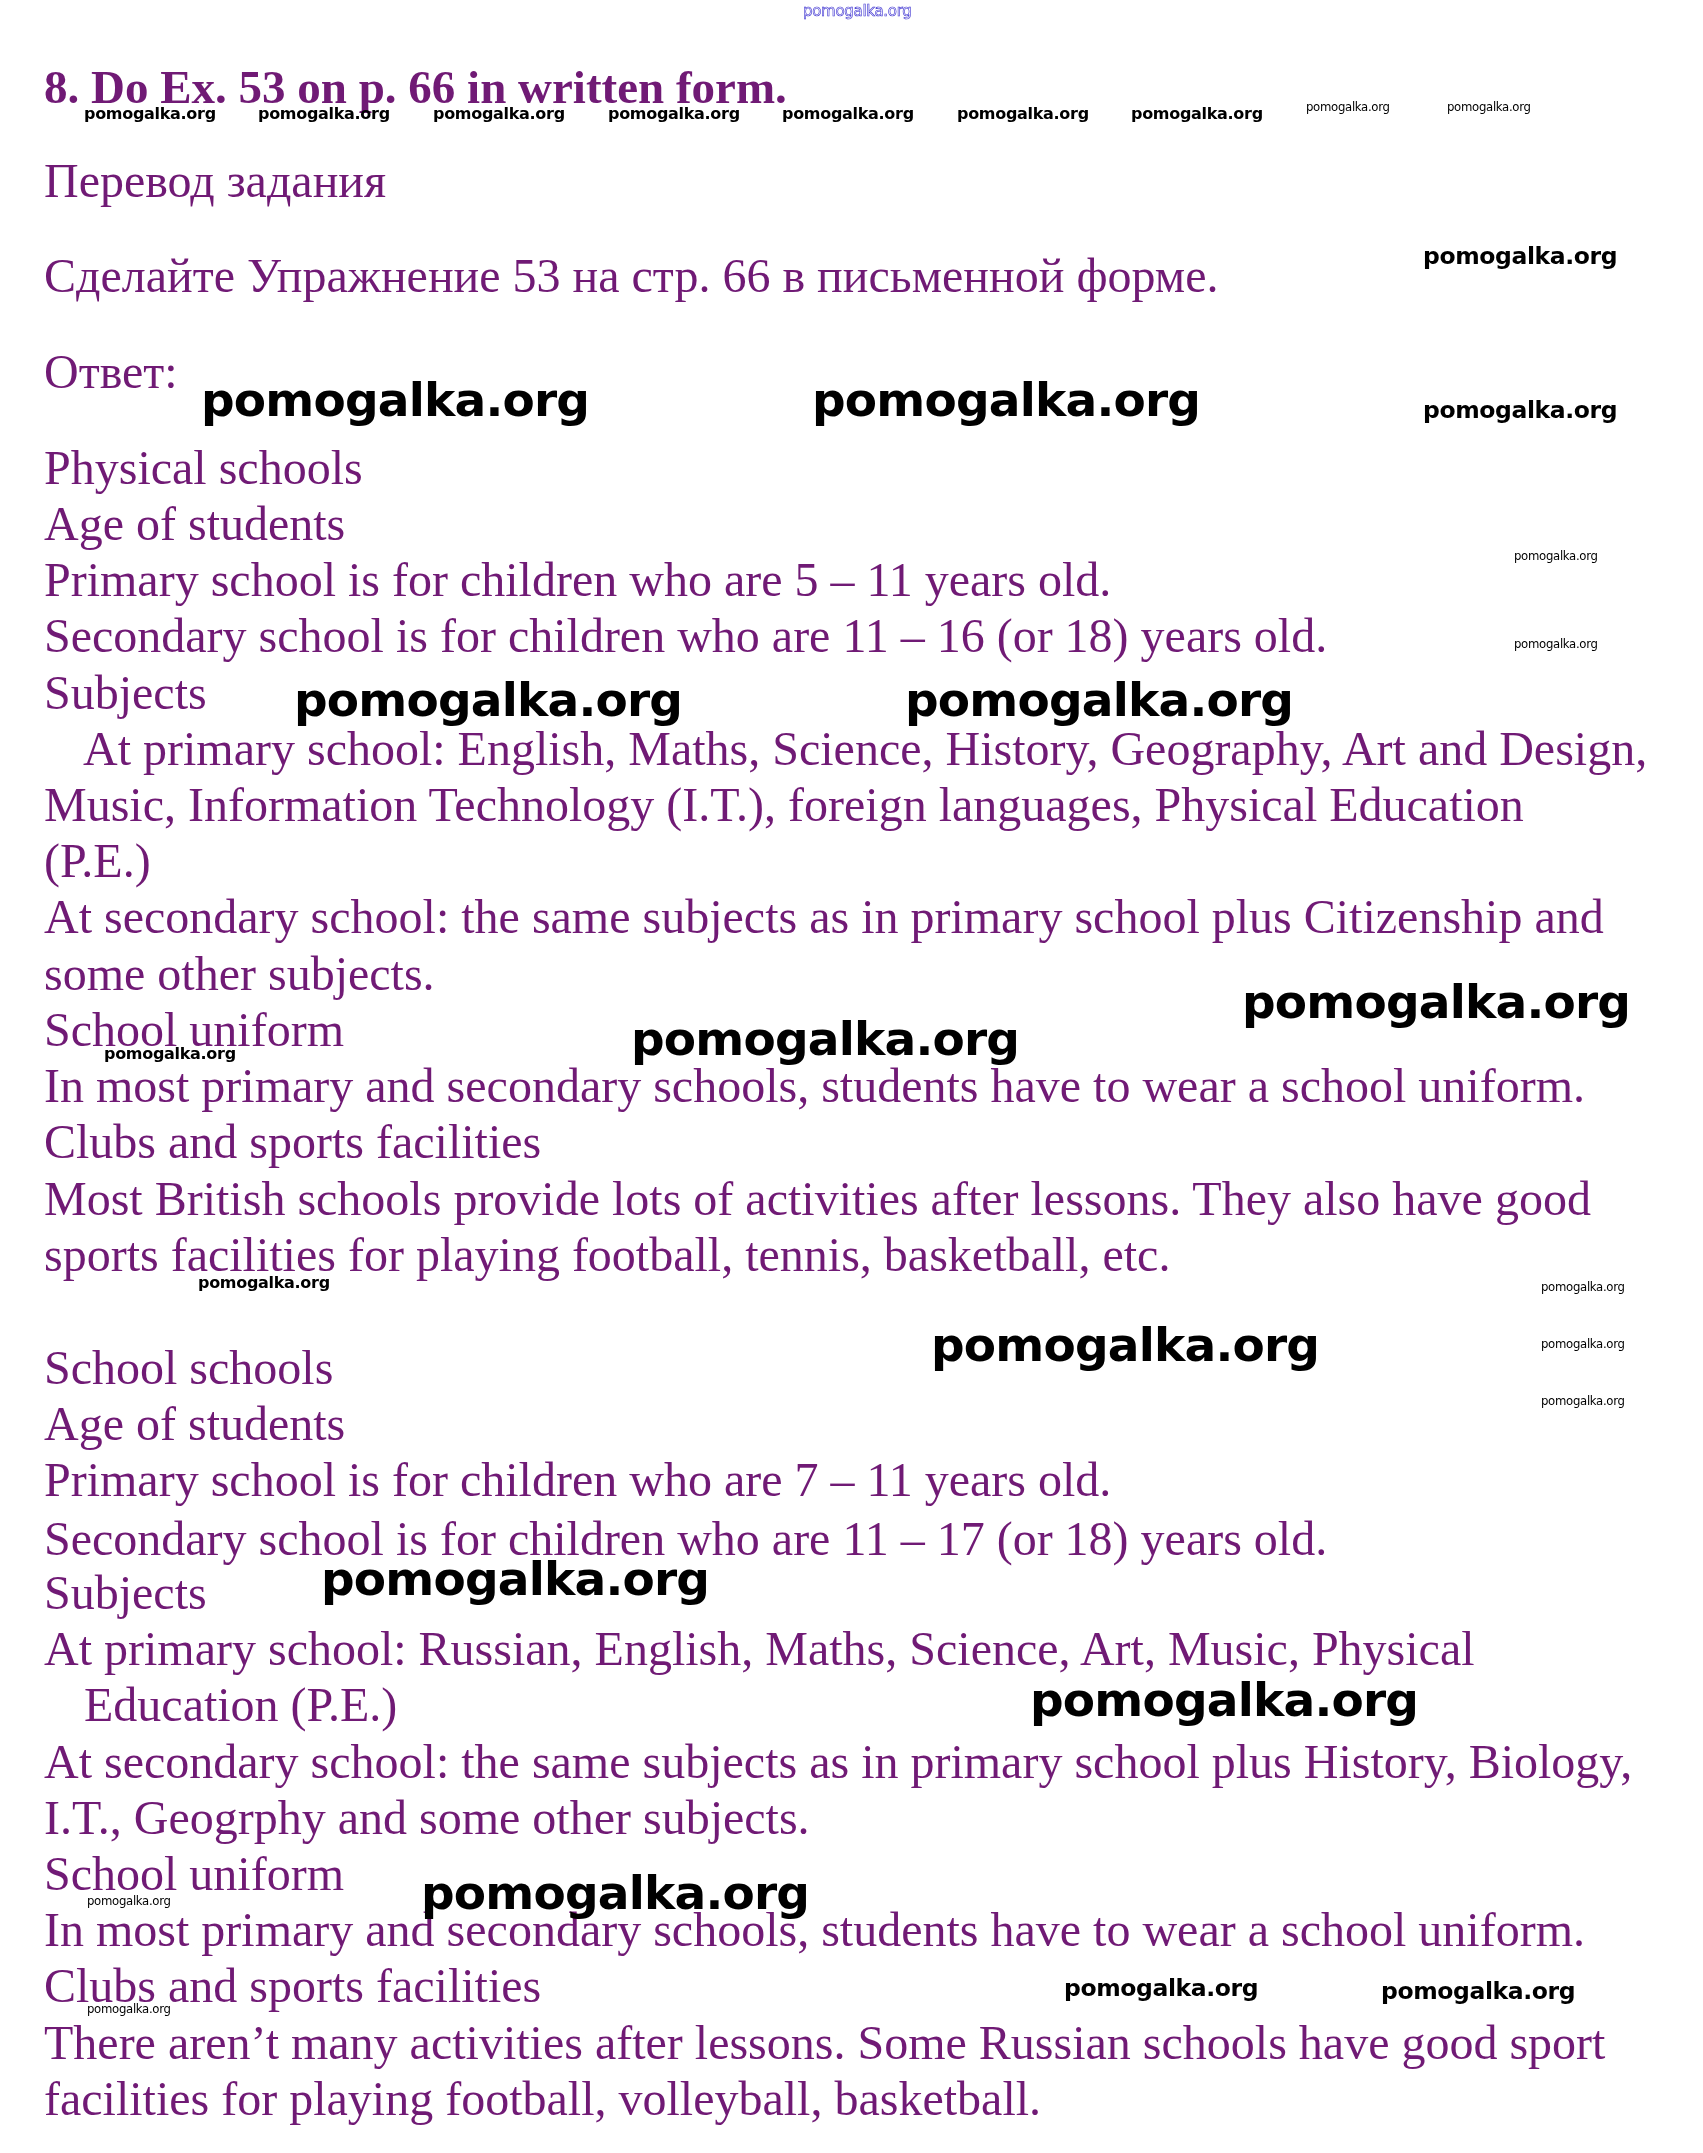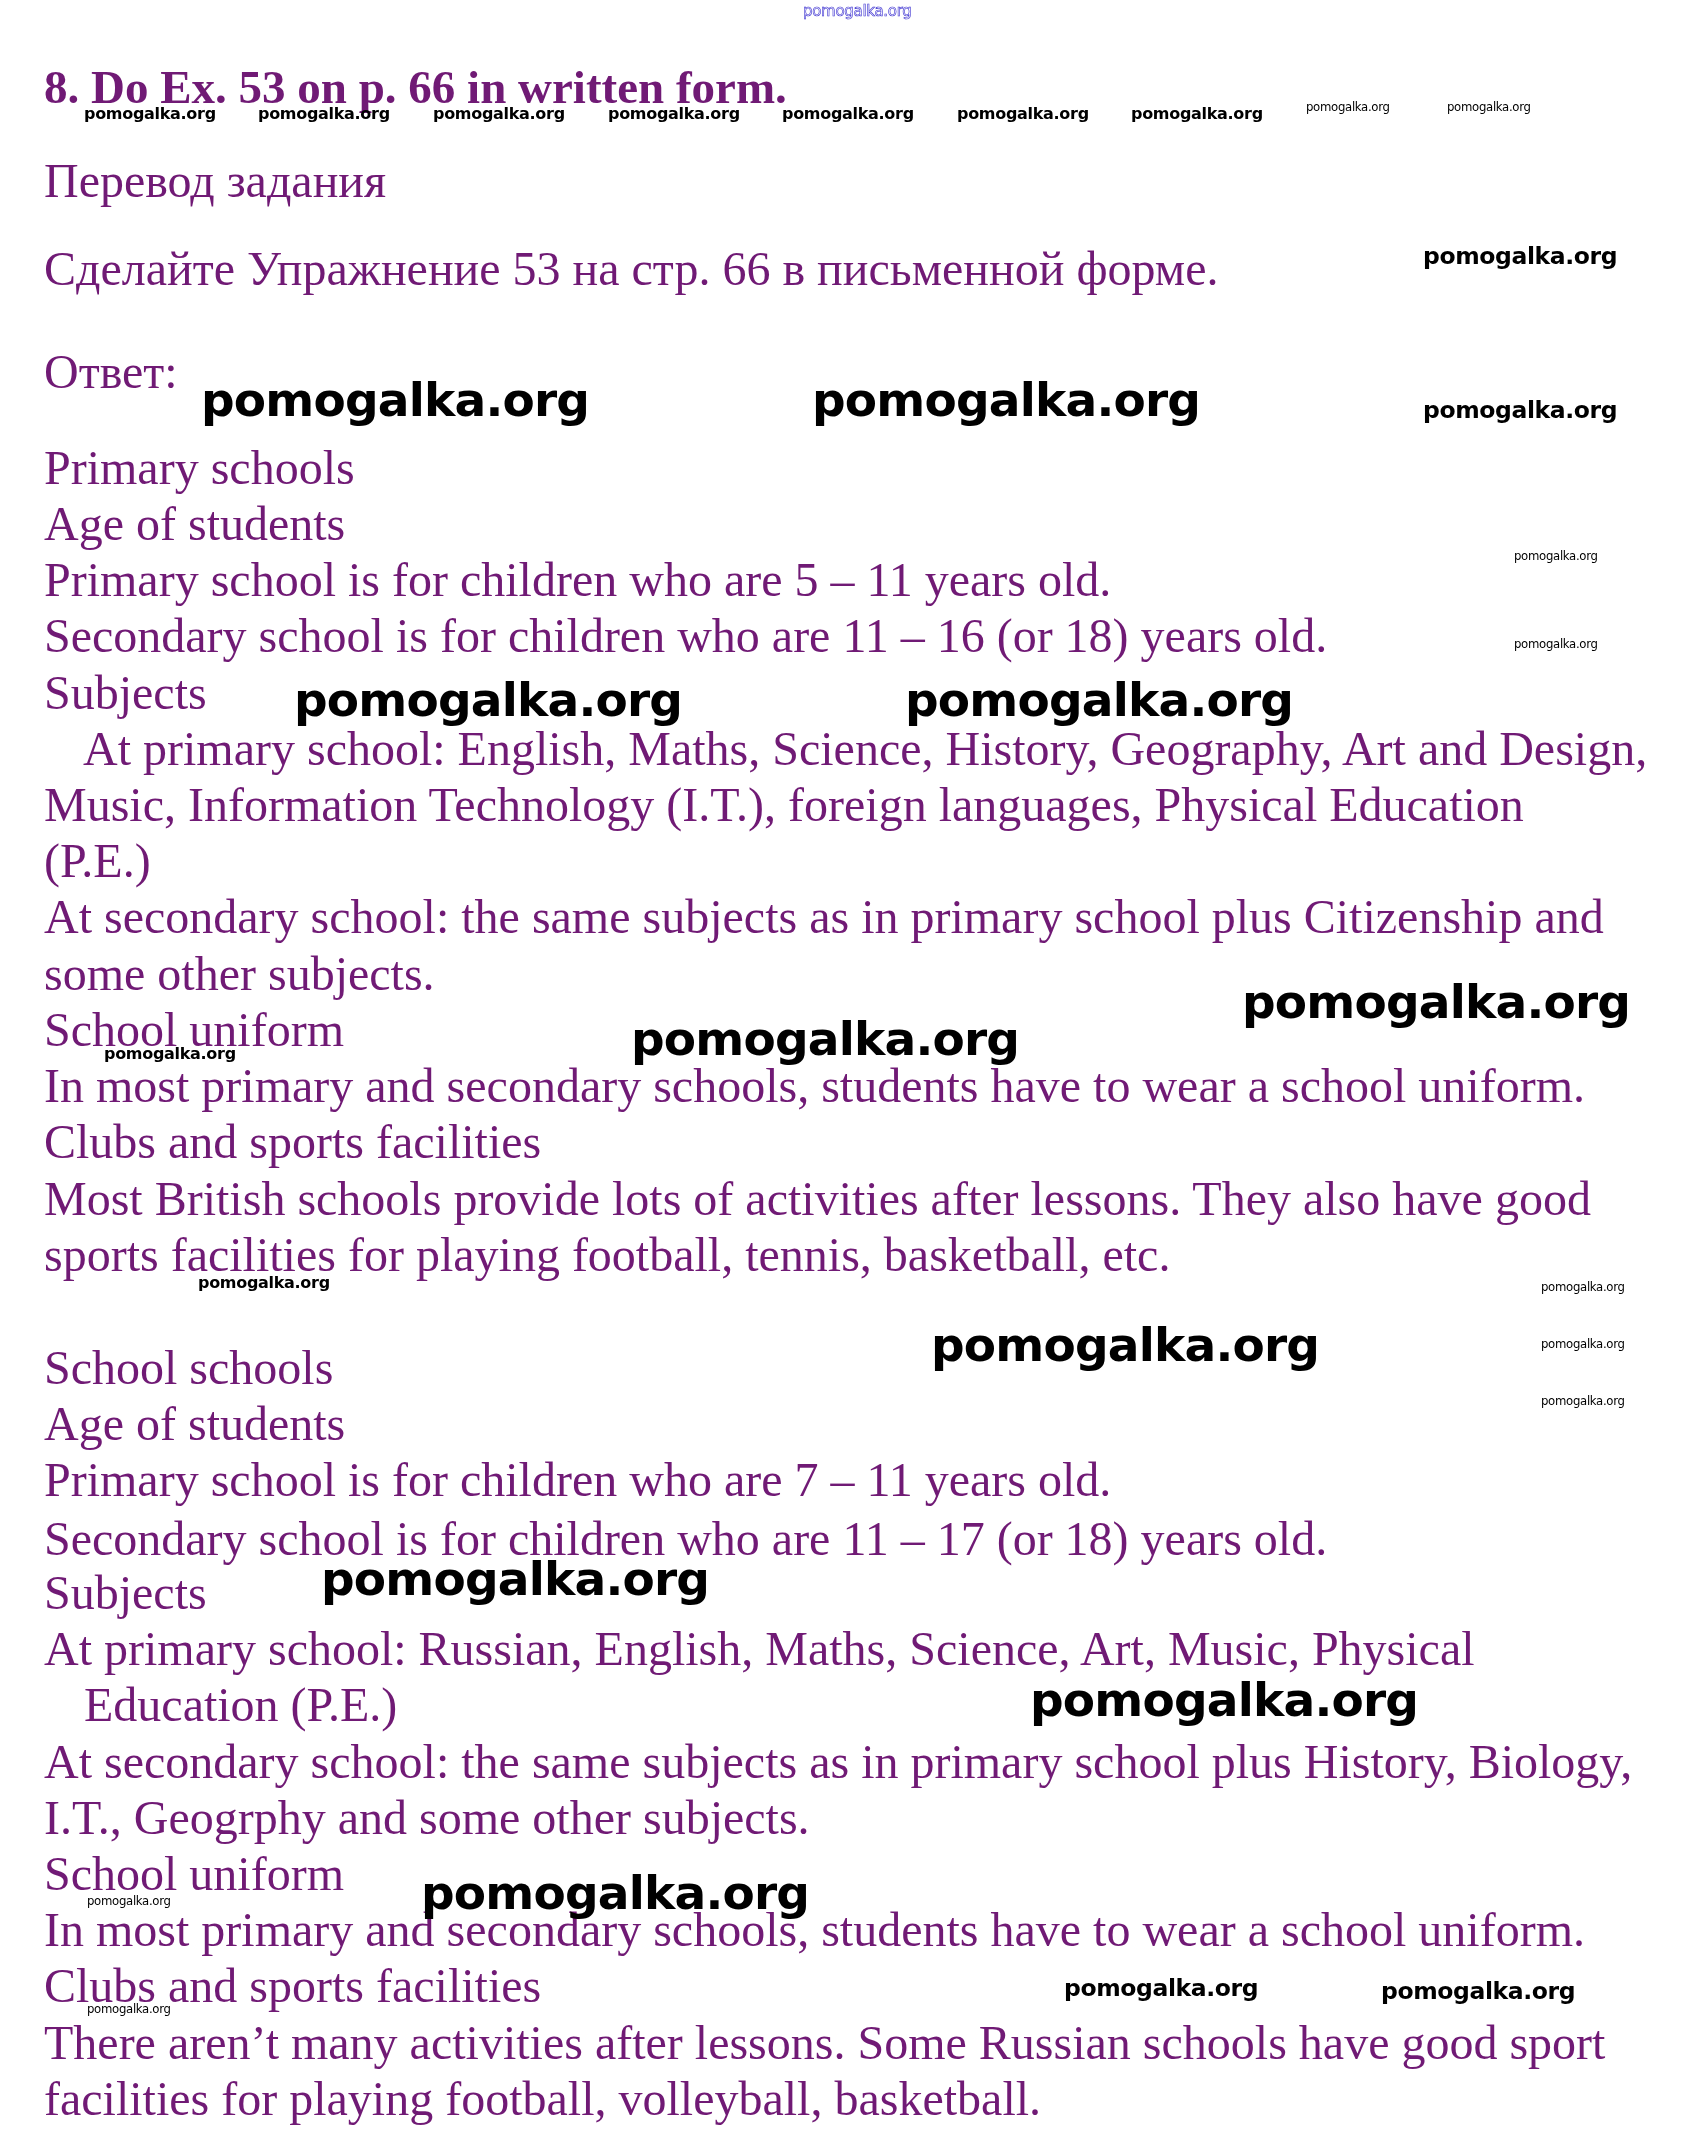--- a/index.html
+++ b/index.html
@@ -30,25 +30,25 @@
 </head>
 <body>
 
 <div class="page">
 
   <div class="wm-top">pomogalka.org</div>
 
   <div class="ln title">8. Do Ex. 53 on p. 66 in written form.</div>
 
   <div class="ln italic" style="top:153px;">Перевод задания</div>
-  <div class="ln" style="top:241px;">Сделайте Упражнение 53 на стр. 66 в письменной форме.</div>
+  <div class="ln" style="top:248px;">Сделайте Упражнение 53 на стр. 66 в письменной форме.</div>
   <div class="ln italic" style="top:344px;">Ответ:</div>
 
   <div>
-    <div class="ln" style="top:440px;">Primary schools</div>
+    <div class="ln" style="top:440px;">Physical schools</div>
     <div class="ln" style="top:496px;">Age of students</div>
     <div class="ln" style="top:552px;">Primary school is for children who are 5 – 11 years old.</div>
     <div class="ln" style="top:608px;">Secondary school is for children who are 11 – 16 (or 18) years old.</div>
     <div class="ln" style="top:665px;">Subjects</div>
     <div class="ln" style="top:721px;margin-left:39px;">At primary school: English, Maths, Science, History, Geography, Art and Design,</div>
     <div class="ln" style="top:777px;">Music, Information Technology (I.T.), foreign languages, Physical Education</div>
     <div class="ln" style="top:833px;">(P.E.)</div>
     <div class="ln" style="top:889px;">At secondary school: the same subjects as in primary school plus Citizenship and</div>
     <div class="ln" style="top:946px;">some other subjects.</div>
     <div class="ln" style="top:1002px;">School uniform</div>

